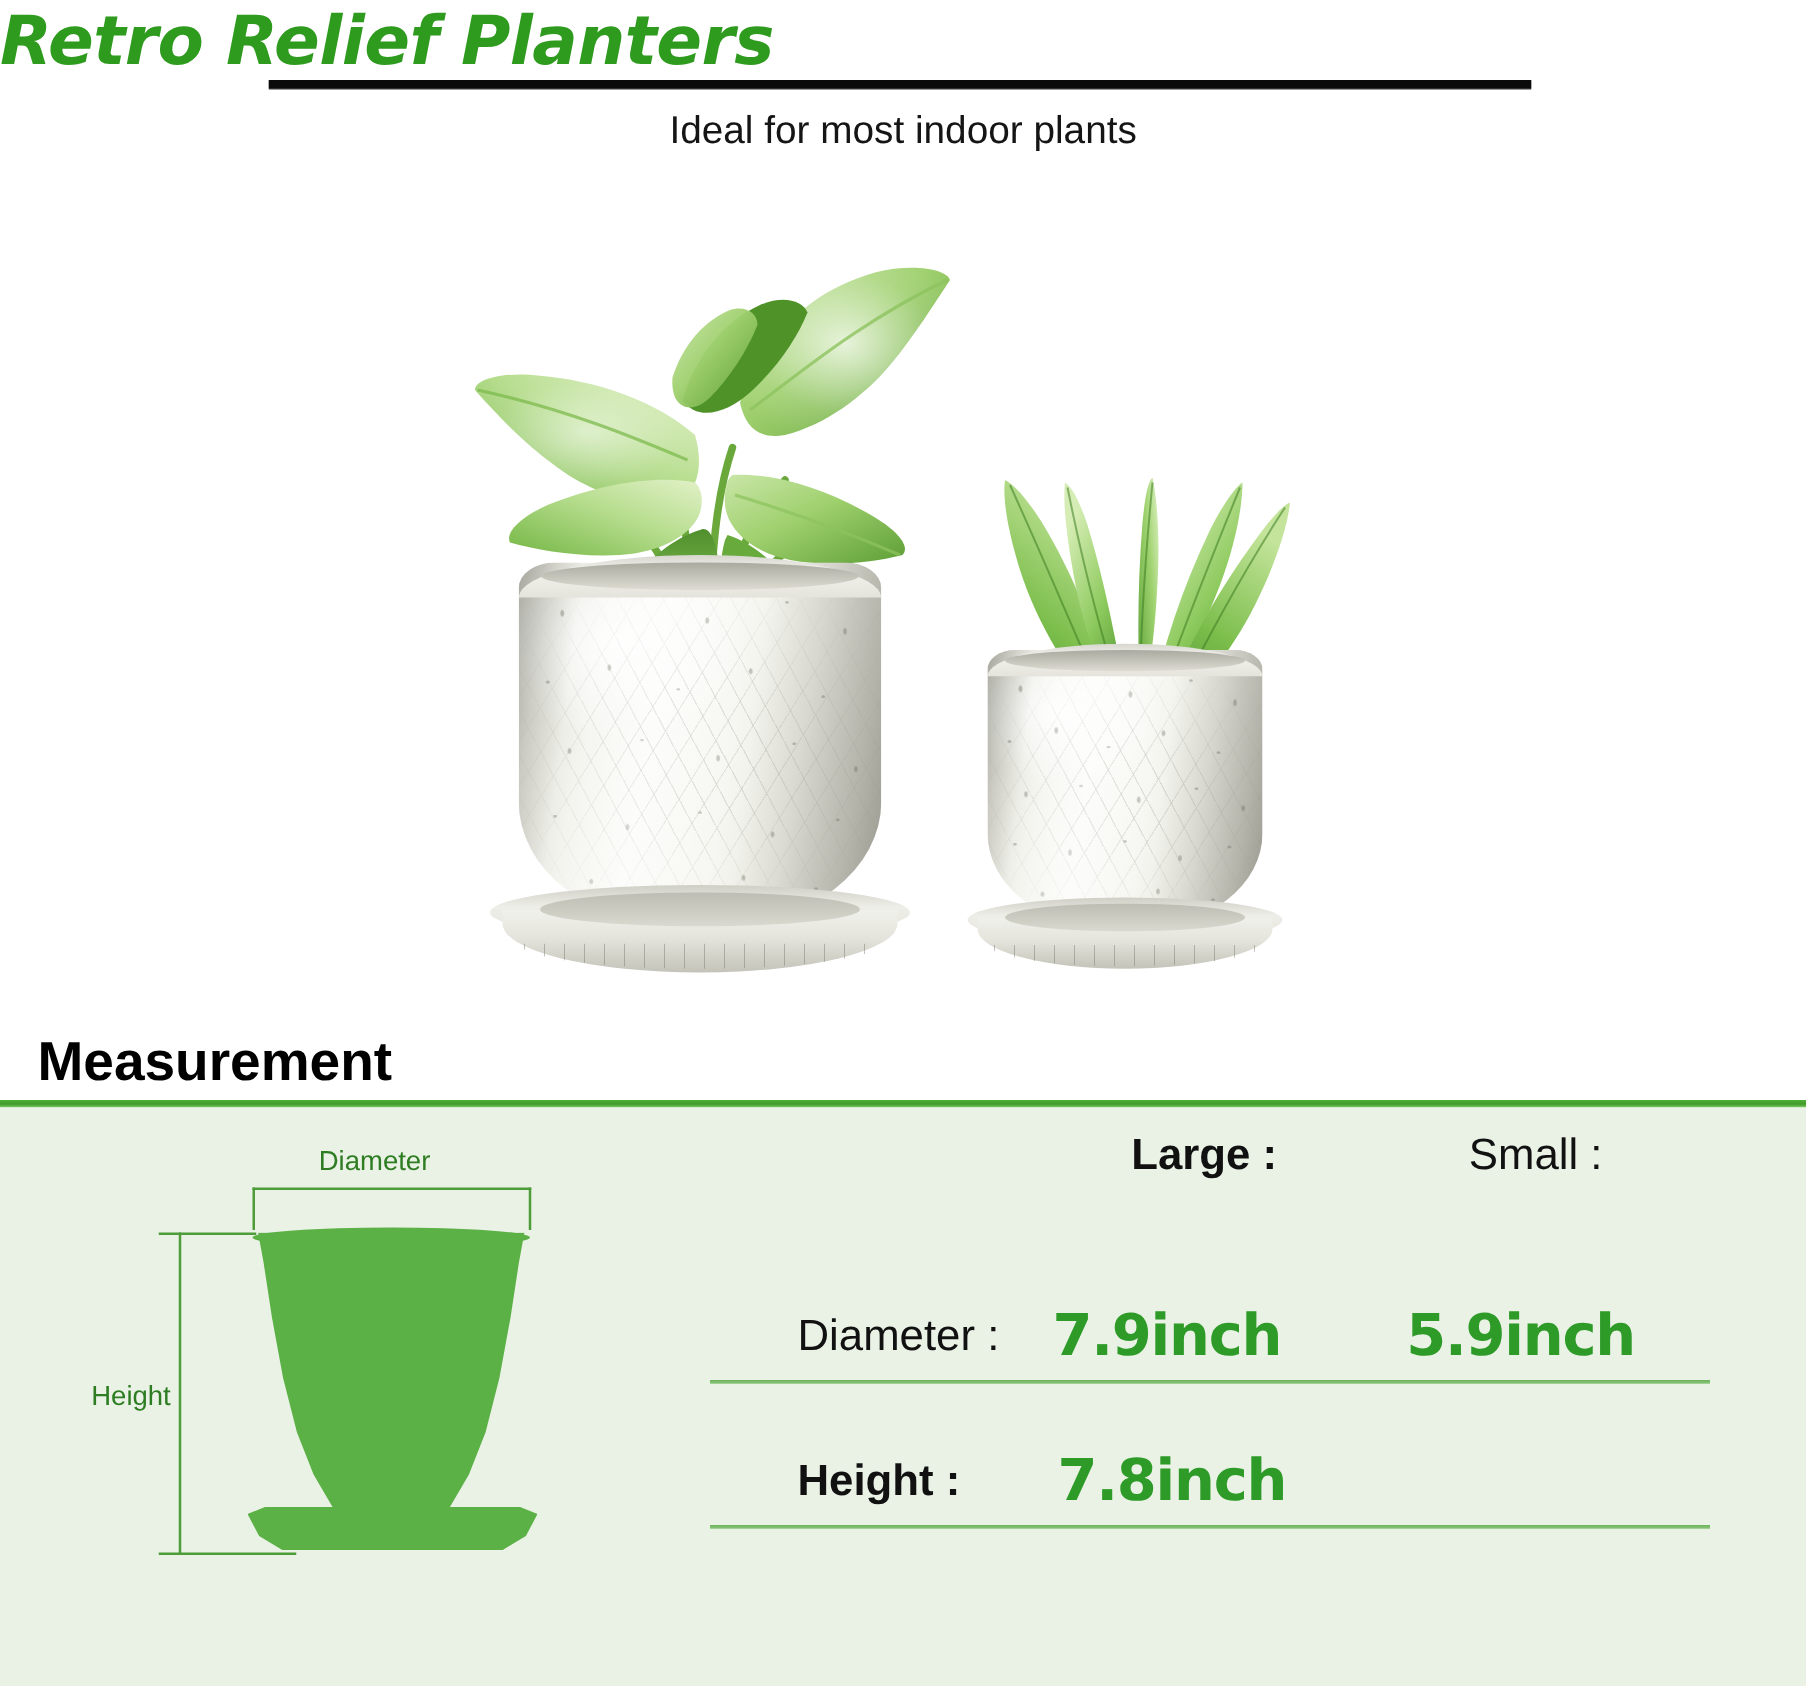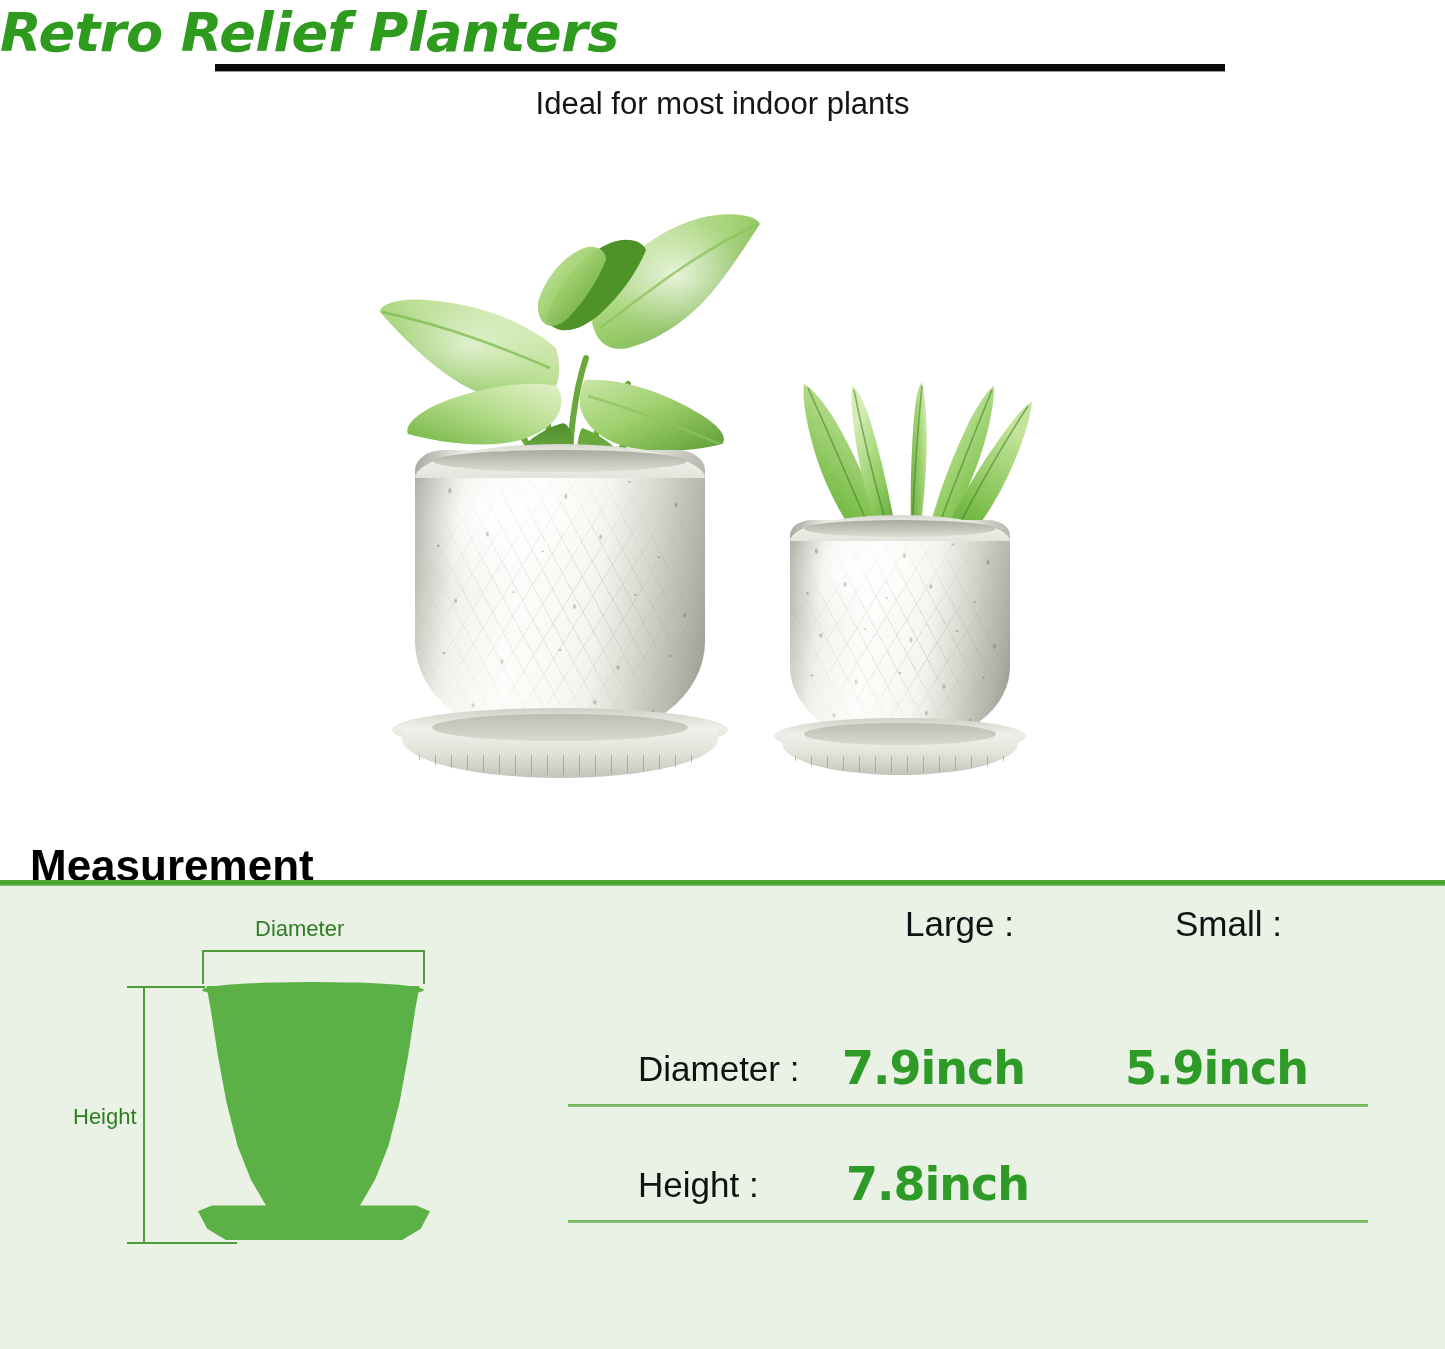--- a/index.html
+++ b/index.html
@@ -135,21 +135,21 @@
   .saucer-ellipse-in {
     position:absolute; left:12%; right:12%; top:8%; height:36%;
     border-radius:50%;
     background:linear-gradient(180deg,#bdbdb3 0%,#d9d9d0 100%);
   }
 
   
   #measure-heading {
     position:absolute; left:30px; top:824px;
     font-size:44px; font-weight:bold; color:#000;
-    letter-spacing:0px; line-height:52px; white-space:nowrap;margin-top:16px;
+    letter-spacing:0px; line-height:52px; white-space:nowrap;
   }
   #measure-rule {
     position:absolute; left:0; top:880px; width:1445px; height:6px;
     background:linear-gradient(180deg,#4fae33 0%,#3f9b28 55%,#7fc96a 100%);
   }
   #measure-panel {
     position:absolute; left:0; top:886px; width:1445px; height:463px;
     background:#eaf2e6;
   }
 
@@ -368,25 +368,25 @@
     <div class="dim-line" style="left:72px; top:80px; width:78px; height:2px;"></div>
     <div class="dim-line" style="left:72px; top:336px; width:110px; height:2px;"></div>
 
     <div id="pot-shape-inner"></div>
     <div id="pot-shape"></div>
     <div id="pot-saucer"></div>
   </div>
 
   <div id="table">
 
-    <div class="th" style="left:345px; top:18px;">Large :</div>
+    <div class="th" style="left:345px; top:18px;font-weight:bold;">Large :</div>
     <div class="th" style="left:615px; top:18px;">Small :</div>
 
     <div class="rl" style="left:78px; top:163px;">Diameter :</div>
     <div class="val" style="left:282px; top:156px;">7.9inch</div>
     <div class="val" style="left:565px; top:156px;text-align:right;">5.9inch</div>
     <div class="row-rule" style="top:218px;"></div>
 
-    <div class="rl" style="left:78px; top:279px;">Height :</div>
+    <div class="rl" style="left:78px; top:279px;font-weight:bold;">Height :</div>
     <div class="val" style="left:286px; top:272px;">7.8inch</div>
     <div class="row-rule" style="top:334px;"></div>
   </div>
 </div>
 
 </body></html>

